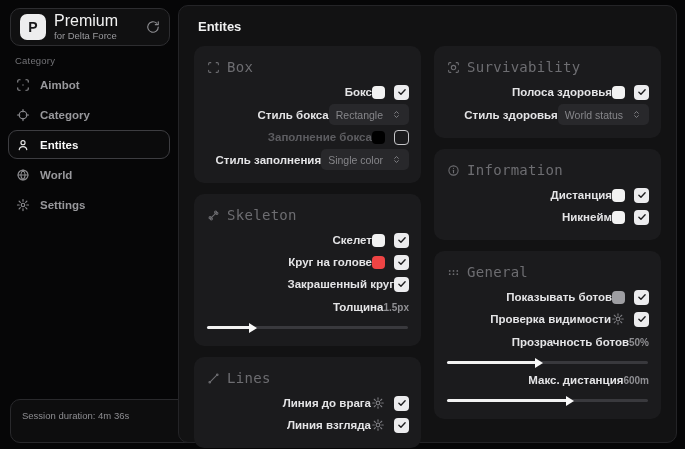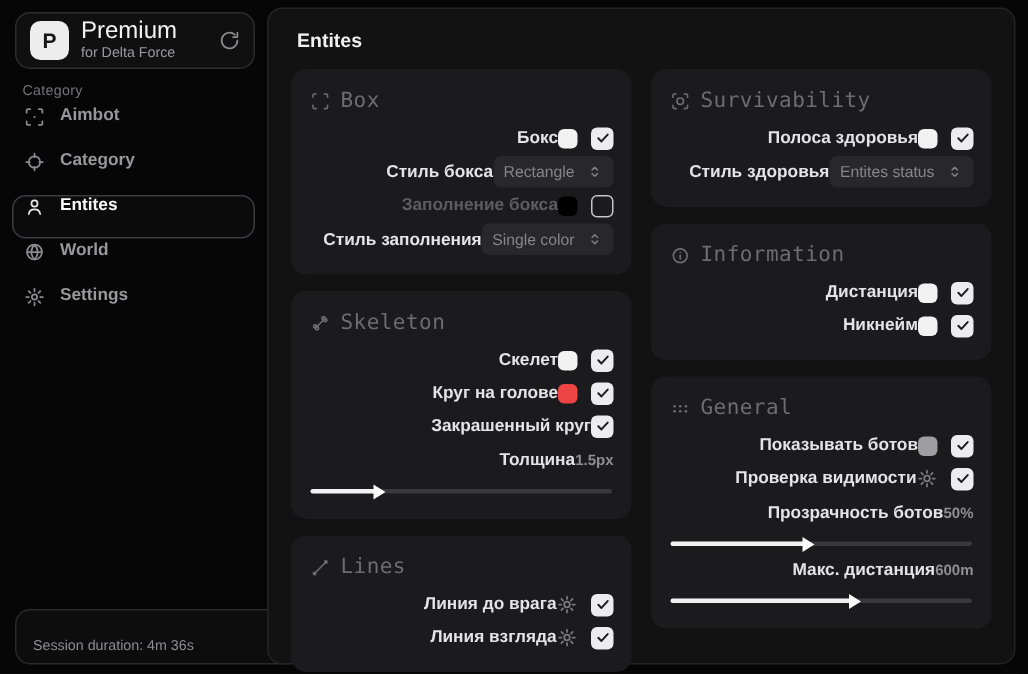--- a/index.html
+++ b/index.html
@@ -24,31 +24,31 @@
     display:flex;align-items:center;justify-content:center;
     font-size:14px;font-weight:700;flex:none;
   }
   .brand-text{flex:1;min-width:0;line-height:1.15;}
   .brand-title{font-size:16px;font-weight:400;color:#f2f2f2;}
   .brand-subtitle{font-size:9.5px;color:#9a9a9e;}
   .refresh-btn{width:14px;height:14px;color:#8b8b8f;cursor:pointer;}
   .category{position:absolute;left:15px;top:55px;font-size:9.5px;color:#737377;letter-spacing:.2px;}
   .nav{position:absolute;left:8px;top:70px;right:8px;display:flex;flex-direction:column;gap:1px;}
   .nav-item{
-    height:27px;display:flex;align-items:flex-start;gap:10px;padding:0 7px;
+    height:27px;display:flex;align-items:center;gap:10px;padding:0 7px;
     border:1px solid transparent;border-radius:9px;color:#98989c;font-size:11.5px;font-weight:600;
     cursor:pointer;
   }
   .nav-item .icon{width:14px;height:14px;color:#8b8b8f;}
   .nav-item.active{border-color:#3d3d41;color:#fafafa;background:rgba(255,255,255,.025);}
   .nav-item.active .icon{color:#e8e8e8;}
   .session-card{
     position:absolute;left:10px;bottom:6px;width:192px;height:37px;box-sizing:border-box;
     border:1px solid #29292c;border-radius:10px;background:#0d0d0e;
-    display:flex;align-items:flex-end;padding:6px 11px;
+    display:flex;align-items:flex-end;padding:21px 11px;
   }
   .session-text{font-size:9.5px;color:#8d8d91;}
 
   
   .main{
     position:absolute;left:178px;top:5px;width:499px;height:438px;box-sizing:border-box;
     background:#121213;border:1px solid #242427;border-radius:10px;
     padding:13px 15px;
   }
   .main-title{margin:0 0 12px 4px;font-size:13px;font-weight:700;color:#f1f1f1;}
@@ -345,21 +345,21 @@
                 <span class="checkbox checked">
                   <svg viewBox="0 0 24 24" fill="none" stroke="#1c1c1e" stroke-width="3.2" stroke-linecap="round" stroke-linejoin="round">
                     <path d="M4.5 12.5 9.5 17.5 19.5 6.5"></path>
                   </svg>
                 </span>
               </span>
             </div>
             <div class="row">
               <span class="row-label">Стиль здоровья</span>
               <span class="select">
-                <span class="select-value">Entites status</span>
+                <span class="select-value">World status</span>
                 <span class="icon">
                   <svg viewBox="0 0 24 24" fill="none" stroke="currentColor" stroke-width="2" stroke-linecap="round" stroke-linejoin="round">
                     <path d="M8 9.5 12 5.5l4 4"></path>
                     <path d="M8 14.5l4 4 4-4"></path>
                   </svg>
                 </span>
               </span>
             </div>
           </section>
           <section class="panel">

